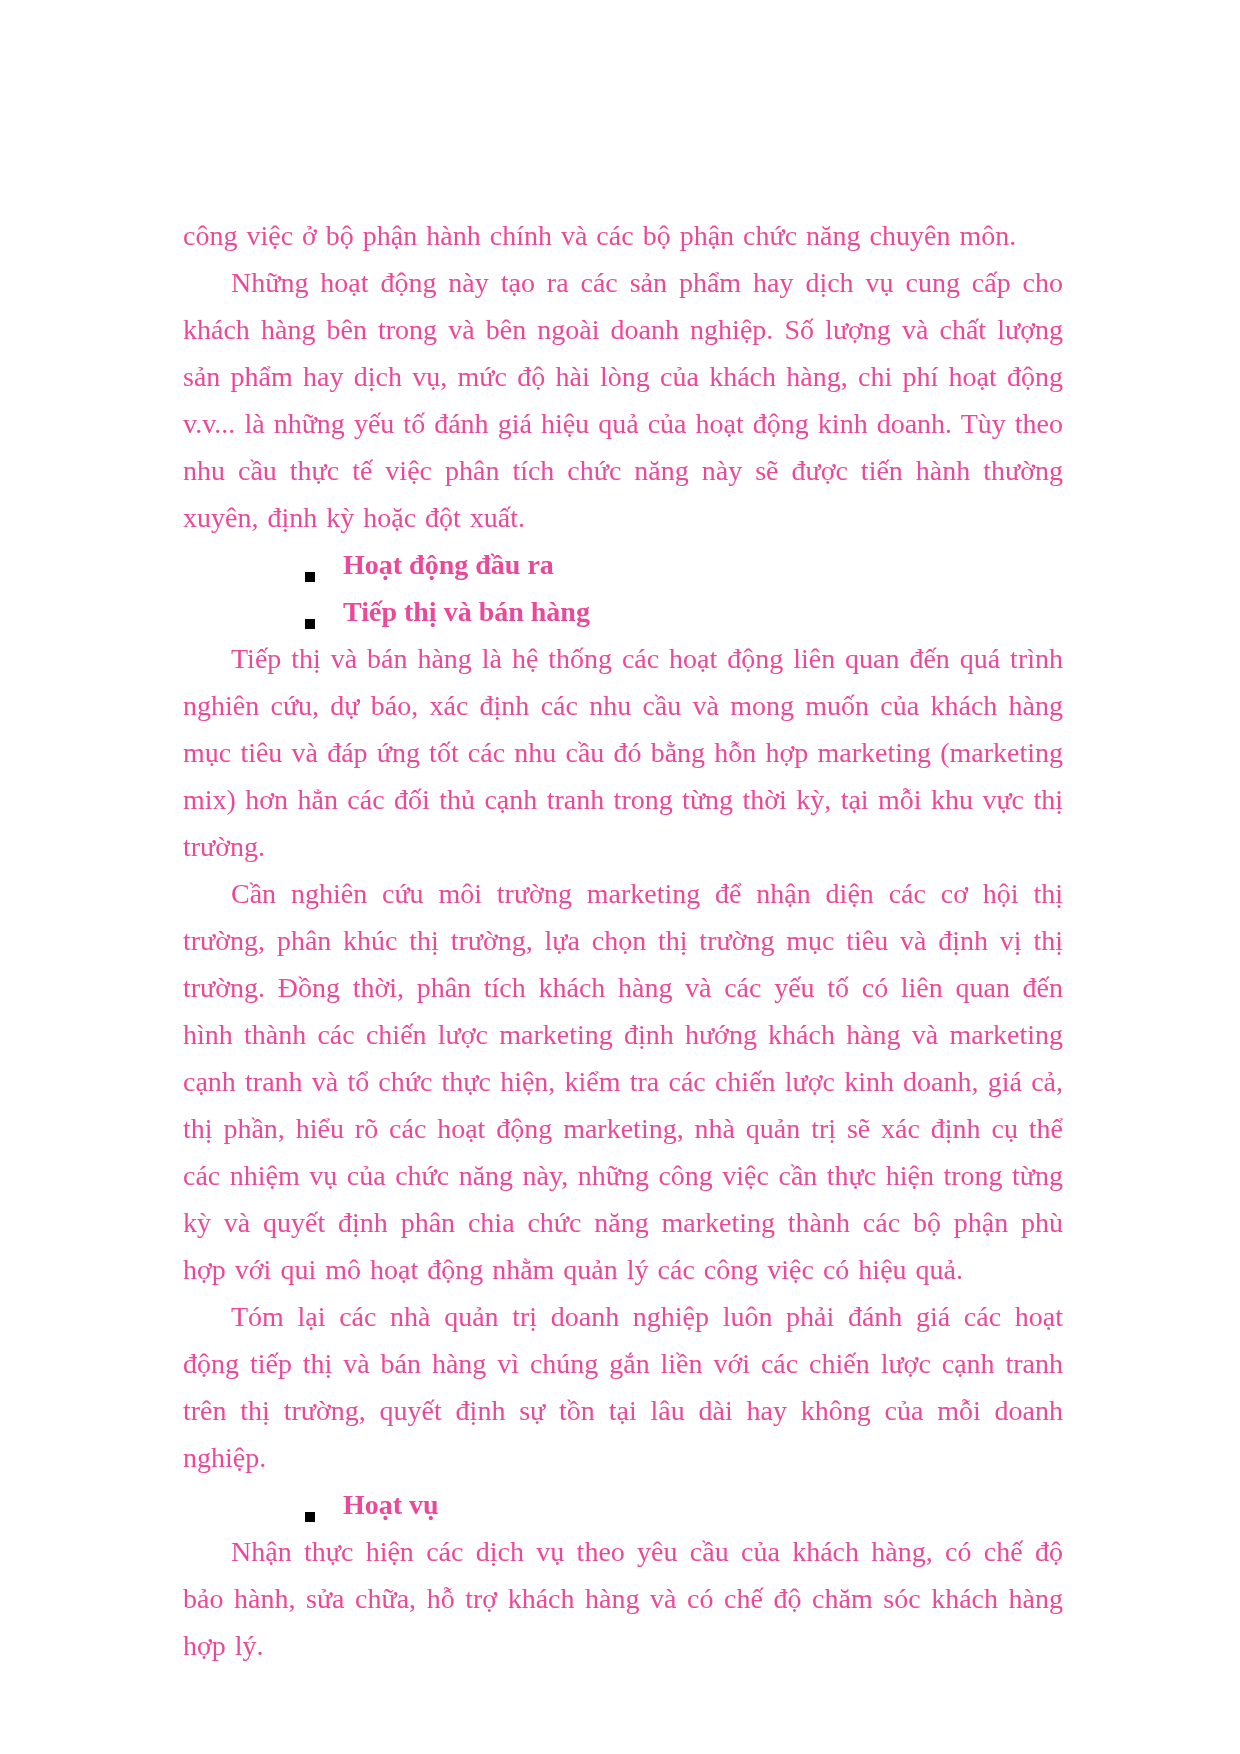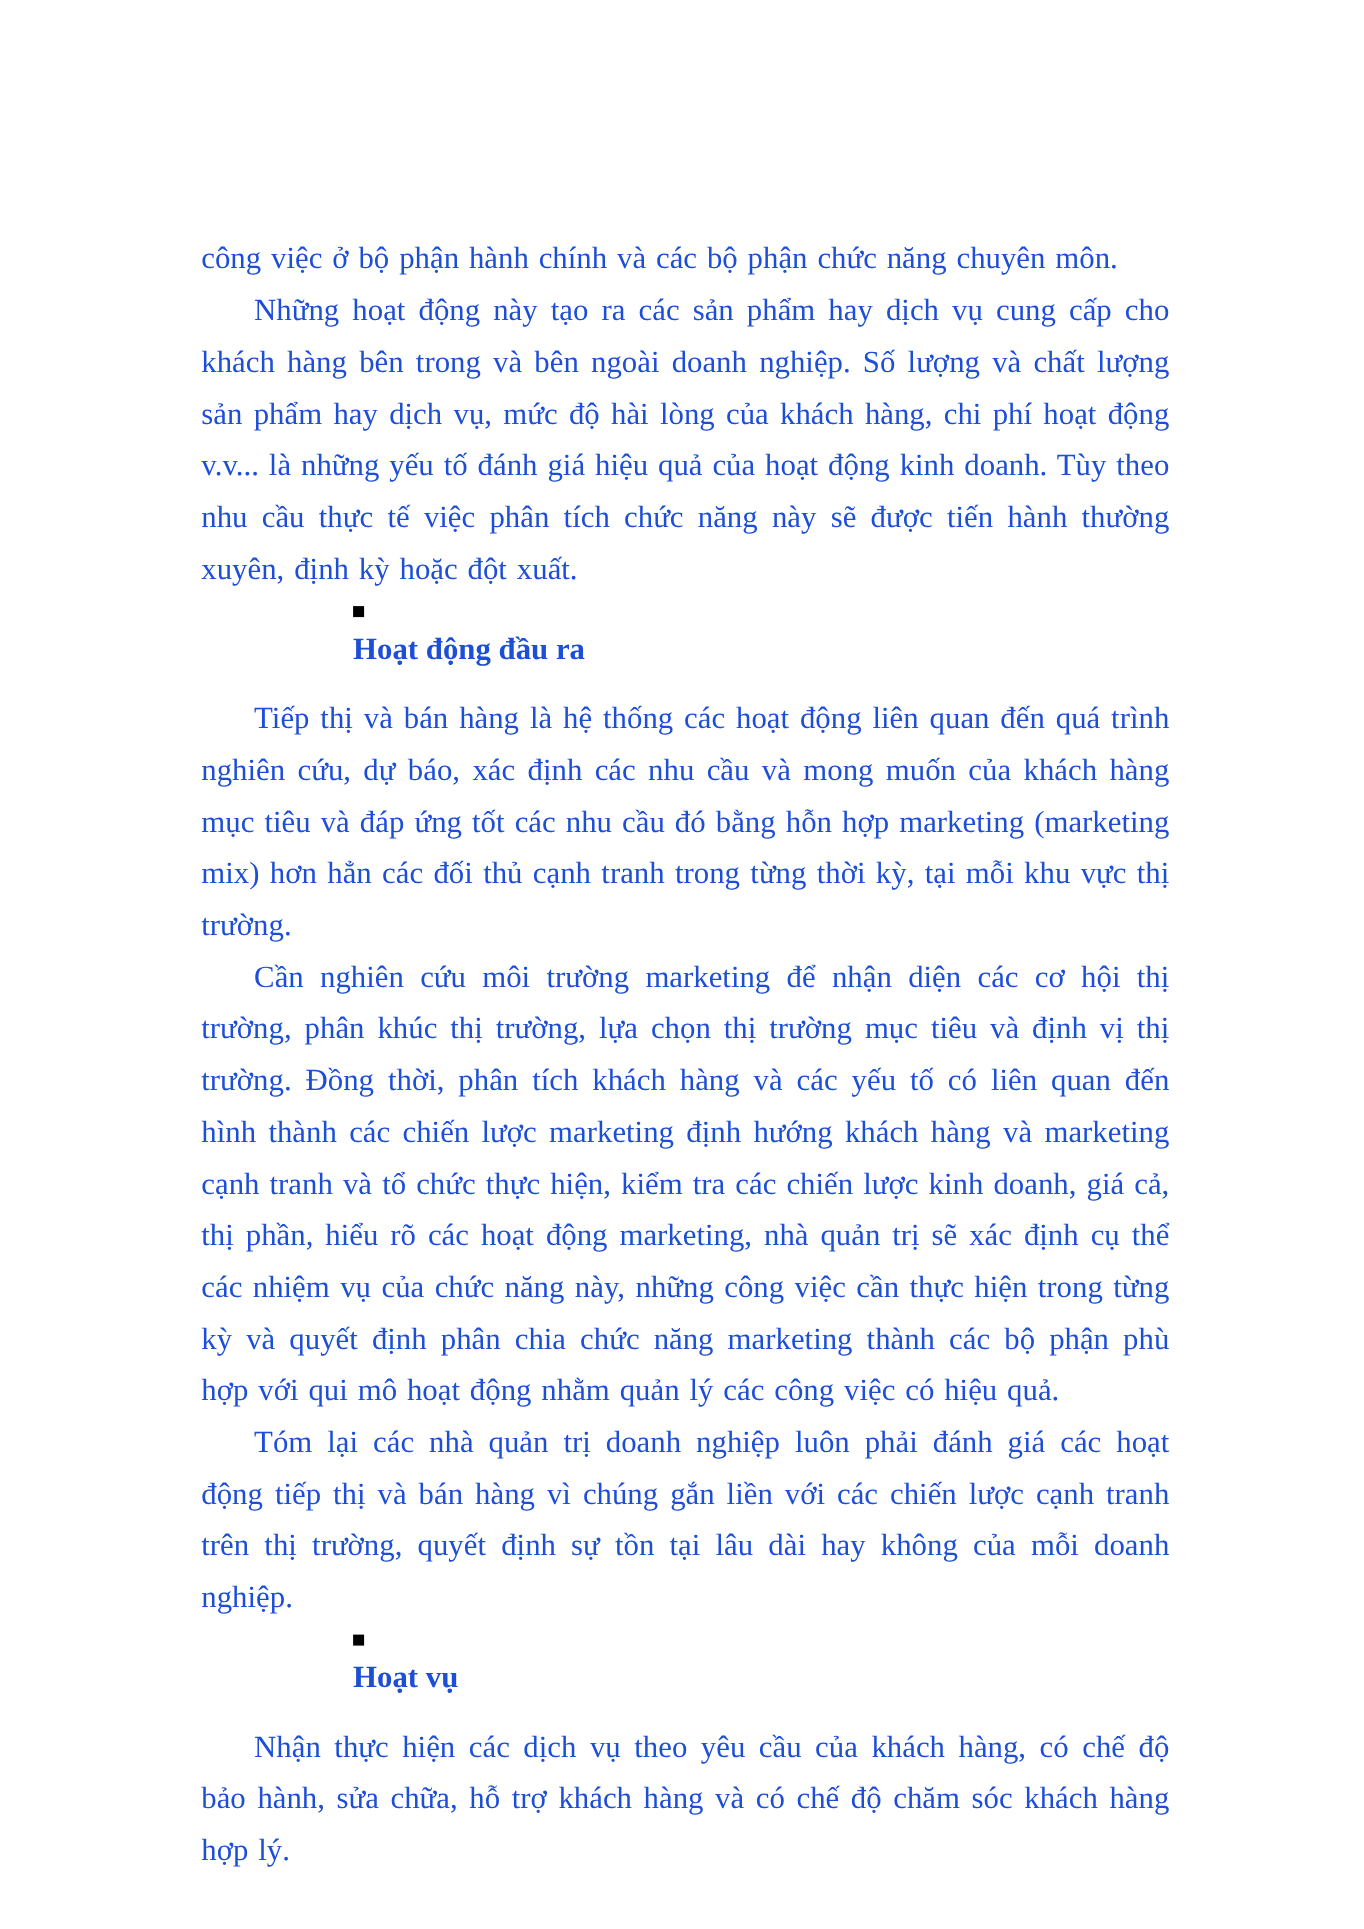--- a/index.html
+++ b/index.html
@@ -7,46 +7,45 @@
     padding: 0;
     background: #ffffff;
   }
   .page {
     position: relative;
     width: 1240px;
     height: 1754px;
     background: #ffffff;
     overflow: hidden;
     font-family: "Liberation Serif", "DejaVu Serif", serif;
-    color: #1d4ed8;
+    color: #ec4899;
   }
   .content {
     position: absolute;
     left: 183px;
     top: 212px;
     width: 880px;
     font-size: 28px;
     line-height: 47px;
     text-align: justify;
   }
   .para {
     margin: 0;
     padding: 0;
     word-spacing: 2px;
   }
   .para.indent {
     text-indent: 48px;
   }
   .bullet-item {
-    margin: 16px;
+    margin: 0;
     padding-left: 122px;
     text-align: left;
     display: flex;
-    align-items: flex-start;
-    flex-direction: column;
+    align-items: flex-end;
   }
   .bullet-sq {
     display: inline-block;
     width: 10px;
     height: 10px;
     background: #000000;
     margin-right: 28px;
     position: relative;
     top: -6px;
     flex: 0 0 auto;
@@ -73,20 +72,24 @@
     <p class="para">công việc ở bộ phận hành chính và các bộ phận chức năng chuyên môn.</p>
 
     <p class="para indent">Những hoạt động này tạo ra các sản phẩm hay dịch vụ cung cấp cho khách hàng bên trong và bên ngoài doanh nghiệp. Số lượng và chất lượng sản phẩm hay dịch vụ, mức độ hài lòng của khách hàng, chi phí hoạt động v.v... là những yếu tố đánh giá hiệu quả của hoạt động kinh doanh. Tùy theo nhu cầu thực tế việc phân tích chức năng này sẽ được tiến hành thường xuyên, định kỳ hoặc đột xuất.</p>
 
     <div class="bullet-item">
       <span class="bullet-sq"></span>
       <span class="bullet-label">Hoạt động đầu ra</span>
     </div>
 
 
+    <div class="bullet-item">
+      <span class="bullet-sq"></span>
+      <span class="bullet-label">Tiếp thị và bán hàng</span>
+    </div>
 
     <p class="para indent">Tiếp thị và bán hàng là hệ thống các hoạt động liên quan đến quá trình nghiên cứu, dự báo, xác định các nhu cầu và mong muốn của khách hàng mục tiêu và đáp ứng tốt các nhu cầu đó bằng hỗn hợp marketing (marketing mix) hơn hẳn các đối thủ cạnh tranh trong từng thời kỳ, tại mỗi khu vực thị trường.</p>
 
     <p class="para indent">Cần nghiên cứu môi trường marketing để nhận diện các cơ hội thị trường, phân khúc thị trường, lựa chọn thị trường mục tiêu và định vị thị trường. Đồng thời, phân tích khách hàng và các yếu tố có liên quan đến hình thành các chiến lược marketing định hướng khách hàng và marketing cạnh tranh và tổ chức thực hiện, kiểm tra các chiến lược kinh doanh, giá cả, thị phần, hiểu rõ các hoạt động marketing, nhà quản trị sẽ xác định cụ thể các nhiệm vụ của chức năng này, những công việc cần thực hiện trong từng kỳ và quyết định phân chia chức năng marketing thành các bộ phận phù hợp với qui mô hoạt động nhằm quản lý các công việc có hiệu quả.</p>
 
     <p class="para indent">Tóm lại các nhà quản trị doanh nghiệp luôn phải đánh giá các hoạt động tiếp thị và bán hàng vì chúng gắn liền với các chiến lược cạnh tranh trên thị trường, quyết định sự tồn tại lâu dài hay không của mỗi doanh nghiệp.</p>
 
     <div class="bullet-item">
       <span class="bullet-sq"></span>
       <span class="bullet-label">Hoạt vụ</span>

